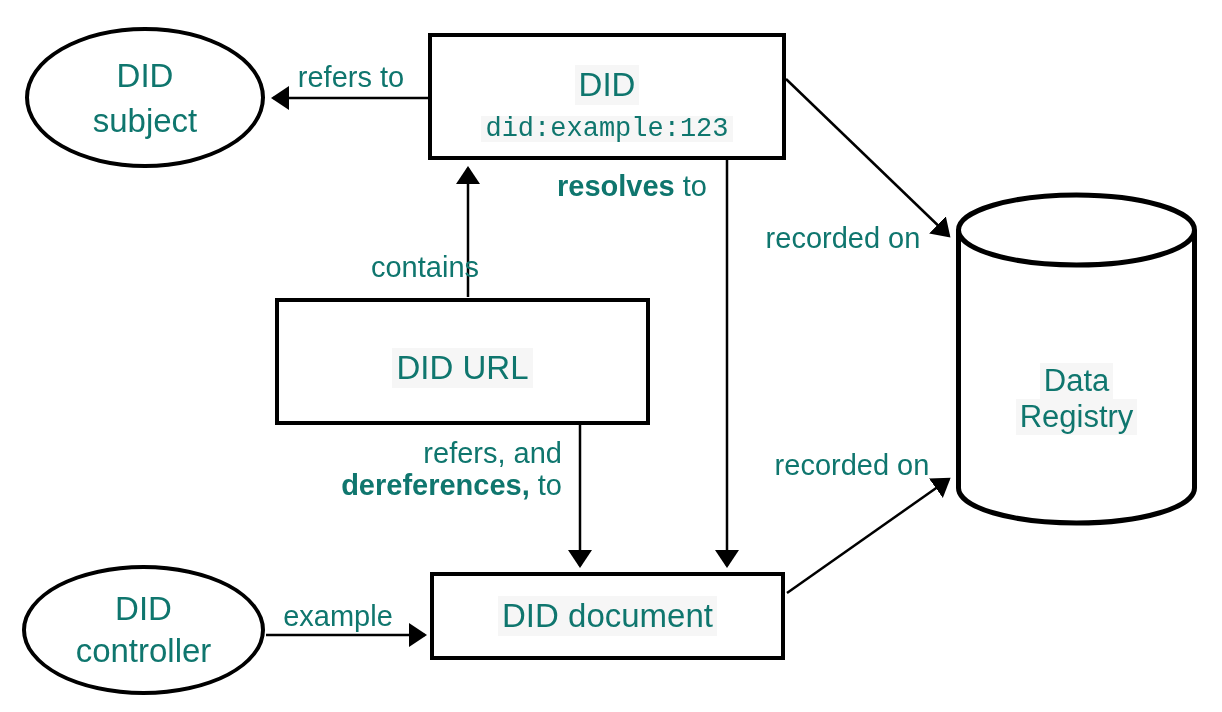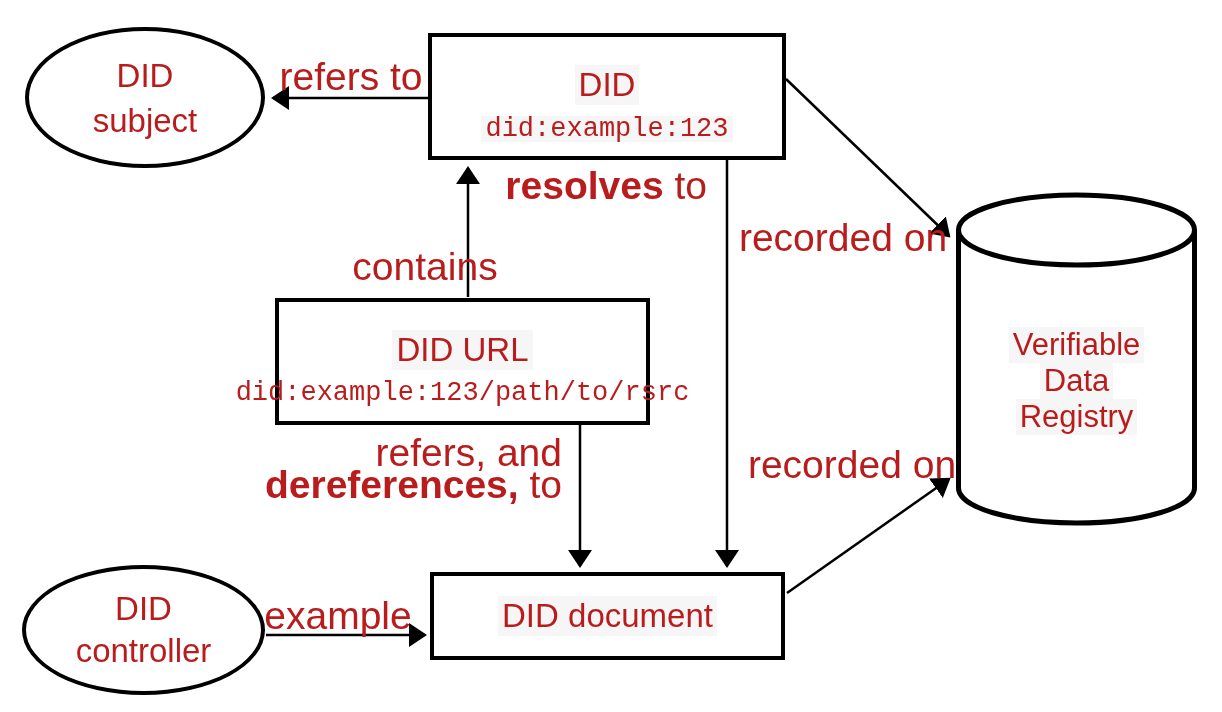--- a/index.html
+++ b/index.html
@@ -2,21 +2,21 @@
 <html><head>
 <meta charset="utf-8">
 <style>
   html, body { margin: 0; padding: 0; background: #ffffff; }
   #canvas {
     position: relative;
     width: 1222px;
     height: 712px;
     background: #ffffff;
     font-family: "Liberation Sans", sans-serif;
-    color: #b91c1c;
+    color: #0f766e;
     overflow: hidden;
   }
   #shape-layer {
     position: absolute;
     left: 0; top: 0;
     z-index: 2;
     pointer-events: none;
   }
   .node {
     position: absolute;
@@ -44,21 +44,21 @@
   .mono {
     font-family: Liberation Mono, monospace;
     font-size: 27px;
     line-height: 26px;
     white-space: nowrap;
     text-align: right;
   }
   .edge-label {
     position: absolute;
     z-index: 3;
-    font-size: 39px;
+    font-size: 29px;
     line-height: 32px;
     white-space: nowrap;
   }
   .center-anchor { transform: translate(-50%, -50%); }
   .em { font-weight: bold; }
   .hl { background: #f6f6f6; padding: 0 4px; display: inline-block; }
   .registry-label {
     position: absolute;
     z-index: 3;
     left: 956px;
@@ -85,29 +85,28 @@
     <span class="ellipse-label" style="line-height:42px;">controller</span>
   </div>
 
   <div class="node" style="left:428px; top:33px; width:358px; height:127px; padding-top:14px; gap:11px;">
     <span class="node-title hl">DID</span>
     <span class="mono hl">did:example:123</span>
   </div>
 
   <div class="node" style="left:275px; top:298px; width:375px; height:127px; padding-top:12px; gap:10px;">
     <span class="node-title hl">DID URL</span>
-    <span class="mono">did:example:123/path/to/rsrc</span>
   </div>
 
   <div class="node" style="left:430px; top:572px; width:355px; height:88px;">
     <span class="node-title hl">DID document</span>
   </div>
 
   <div class="registry-label">
-    <span class="hl">Verifiable</span><br>
+    <br>
     <span class="hl">Data</span><br>
     <span class="hl">Registry</span>
   </div>
 
   <div class="edge-label center-anchor" style="left:351px; top:77px;">refers to</div>
 
   <div class="edge-label center-anchor" style="left:397px; top:267px;margin-left:28px;">contains</div>
 
   <div class="edge-label" style="right:515px; top:170px;">
     <span class="em">resolves</span><span> to</span>

